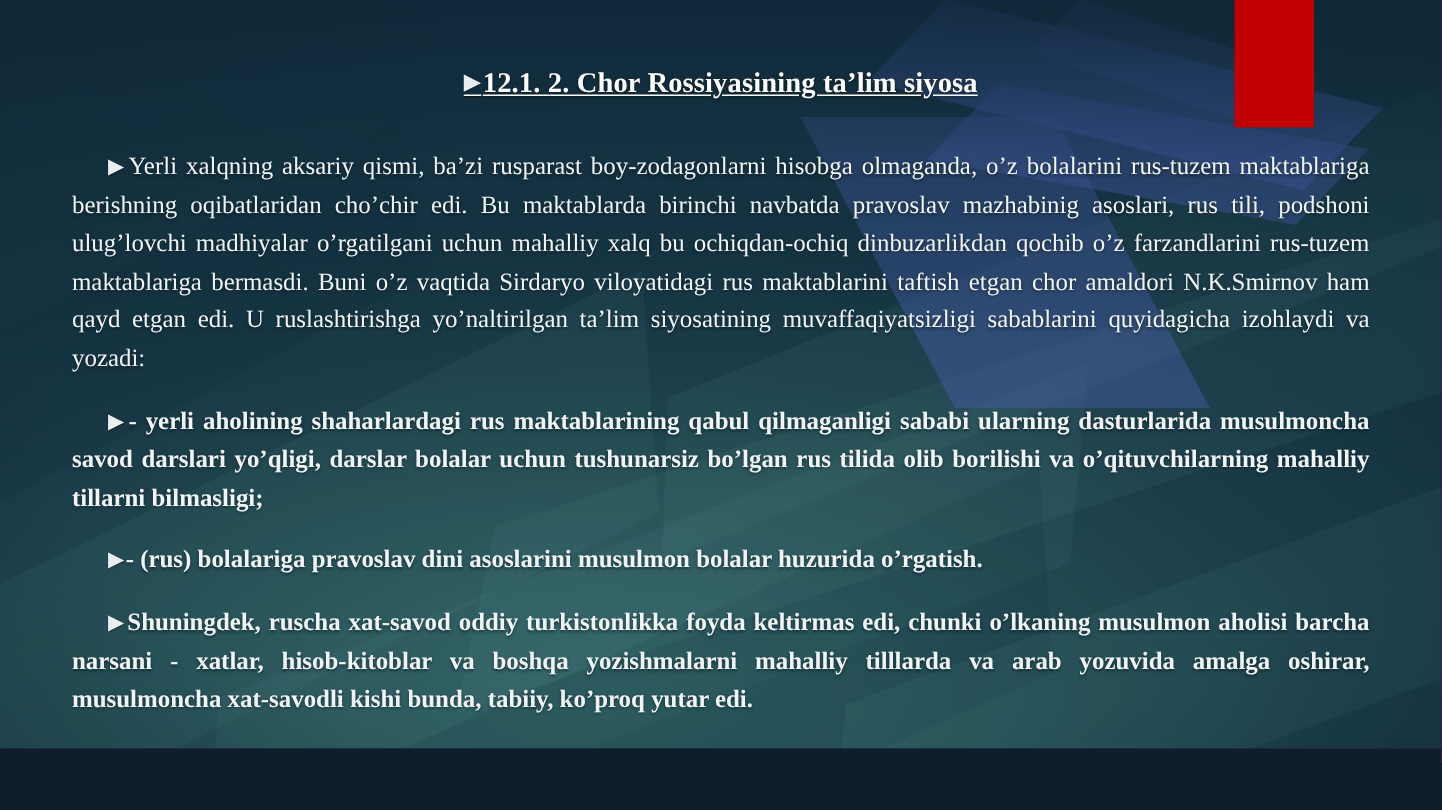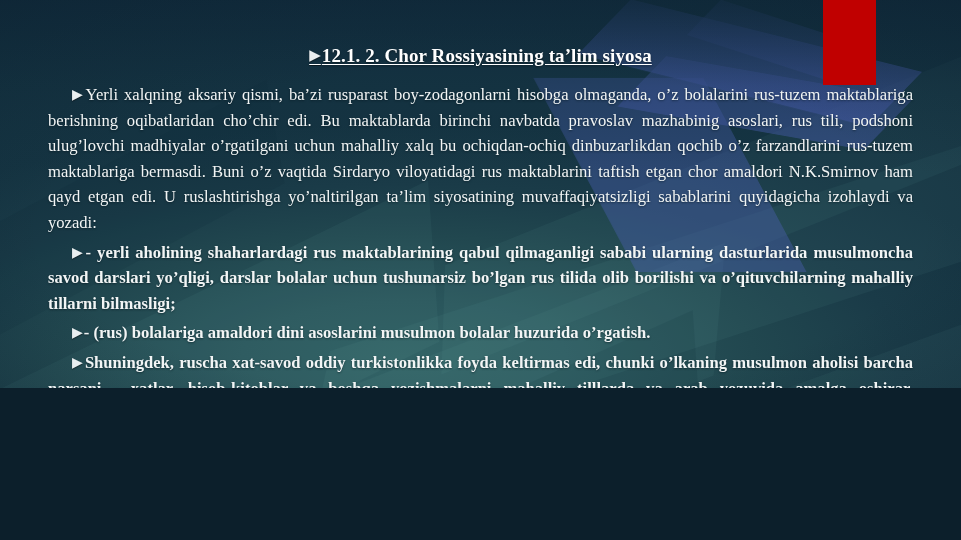--- a/index.html
+++ b/index.html
@@ -3,21 +3,21 @@
 <meta charset="utf-8">
 <style>
   html, body {
     margin: 0;
     padding: 0;
     background: #0c1f2b;
   }
   #slide {
     position: relative;
     width: 961px;
-    height: 388px;
+    height: 499px;
     overflow: hidden;
     font-family: "Liberation Serif", "DejaVu Serif", serif;
     background: #701a75;
   }
 
   
   .bg-base {
     position: absolute;
     inset: 0;
     background:
@@ -98,21 +98,21 @@
   .title-line .bullet-marker { font-size: 15px; vertical-align: 2px; }
 
   .body-block {
     position: absolute;
     left: 48px;
     right: 48px;
     top: 82px;
   }
 
   p.para {
-    margin: 0 0 4px 0;
+    margin: 16px 0 4px 0;
     color: #f2f5f5;
     font-size: 16.6px;
     line-height: 25.6px;
     text-align: justify;
     text-indent: 24px;
     text-shadow: 0 1px 2px rgba(3,20,28,0.55);
   }
   p.para.last { margin-bottom: 0; }
   p.para .bullet-marker { vertical-align: 1px; }
 
@@ -151,19 +151,19 @@
     <div class="title-line">
       <span class="title-text"><span class="bullet-marker">▶</span><span>12.1. 2. Chor Rossiyasining ta’lim siyosa</span></span>
     </div>
 
     <div class="body-block">
 
       <p class="para sp-top-1"><span class="bullet-marker">▶</span><span>Yerli xalqning aksariy qismi,  ba’zi rusparast boy-zodagonlarni hisobga olmaganda, o’z bolalarini rus-tuzem maktablariga berishning oqibatlaridan cho’chir edi. Bu maktablarda birinchi navbatda pravoslav mazhabinig asoslari, rus tili, podshoni ulug’lovchi madhiyalar o’rgatilgani uchun mahalliy xalq bu ochiqdan-ochiq dinbuzarlikdan qochib o’z farzandlarini rus-tuzem  maktablariga bermasdi. Buni o’z vaqtida Sirdaryo viloyatidagi rus maktablarini taftish etgan chor amaldori N.K.Smirnov ham qayd etgan edi. U ruslashtirishga yo’naltirilgan ta’lim siyosatining muvaffaqiyatsizligi sabablarini quyidagicha izohlaydi va yozadi:</span></p>
 
       <p class="para gap"><span class="bullet-marker">▶</span><span>- yerli aholining shaharlardagi rus maktablarining qabul qilmaganligi sababi ularning dasturlarida musulmoncha savod darslari yo’qligi, darslar bolalar uchun tushunarsiz bo’lgan rus tilida  olib borilishi va o’qituvchilarning mahalliy tillarni bilmasligi;</span></p>
 
-      <p class="para gap"><span class="bullet-marker">▶</span><span>- (rus) bolalariga amaldori dini asoslarini musulmon bolalar huzurida o’rgatish.</span></p>
+      <p class="para gap"><span class="bullet-marker">▶</span><span>- (rus) bolalariga pravoslav dini asoslarini musulmon bolalar huzurida o’rgatish.</span></p>
 
       <p class="para gap last"><span class="bullet-marker">▶</span><span>Shuningdek, ruscha xat-savod oddiy turkistonlikka foyda keltirmas edi, chunki  o’lkaning musulmon aholisi barcha narsani - xatlar, hisob-kitoblar va boshqa yozishmalarni mahalliy tilllarda va arab yozuvida amalga oshirar, musulmoncha xat-savodli kishi bunda, tabiiy, ko’proq yutar edi.</span></p>
 
     </div>
   </div>
 </div>
 
 </body></html>

